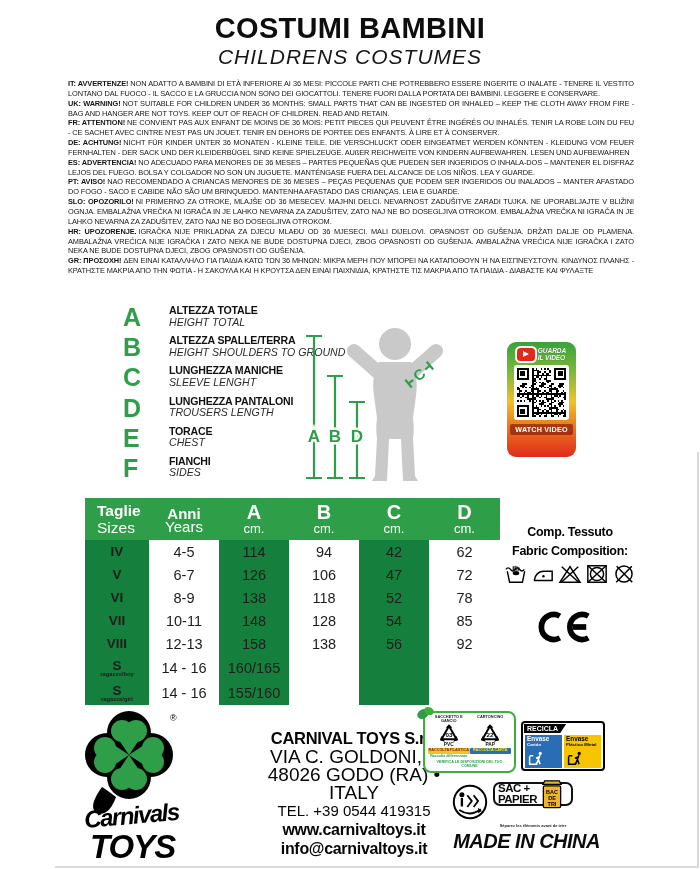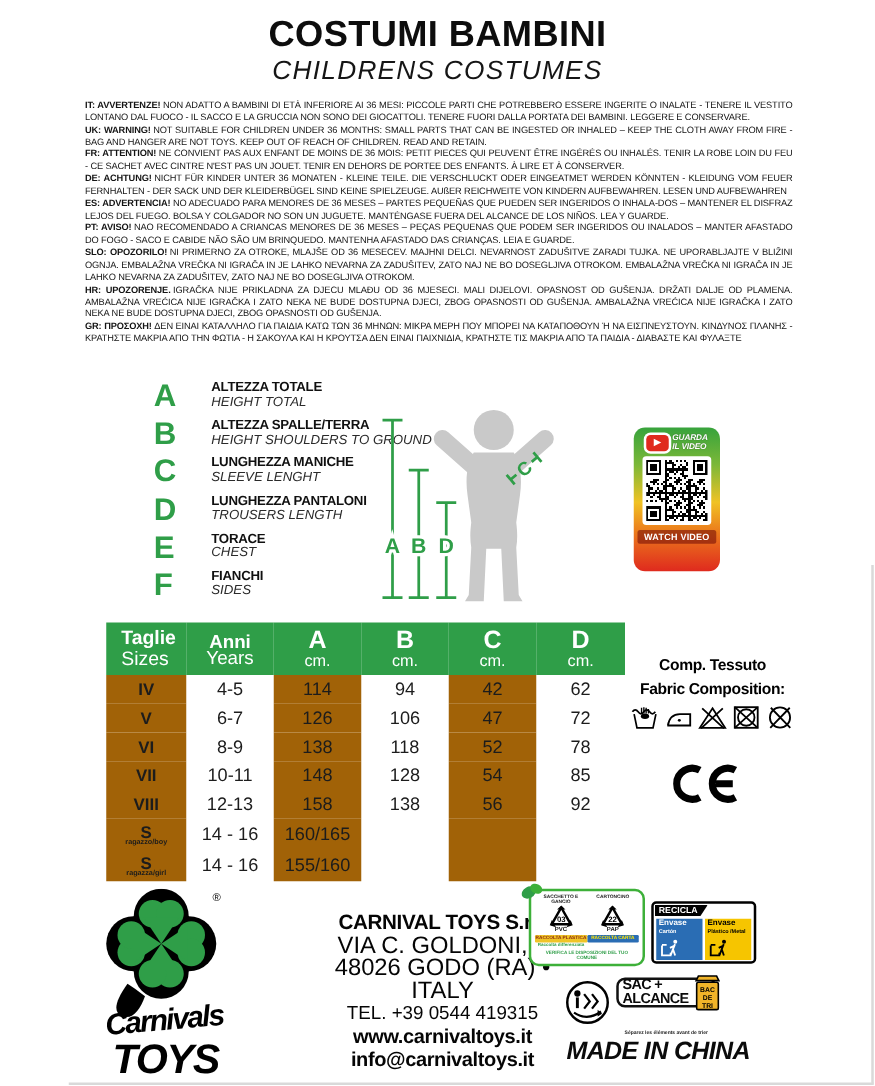--- a/index.html
+++ b/index.html
@@ -52,21 +52,21 @@
   .th .t1{font-size:15.5px;font-weight:700;line-height:17px;}
   .th .t2{font-size:15.5px;font-weight:500;line-height:17px;}
   .th .anni{font-size:15px;font-weight:800;line-height:15px;}
   .th .years{font-size:15px;font-weight:400;line-height:11px;}
   .th .letter{font-size:20px;font-weight:800;line-height:19px;}
   .th .unit{font-size:13px;font-weight:400;line-height:13px;}
   .td{display:flex;flex-direction:column;align-items:center;justify-content:center;
       font-size:14.5px;color:#1c1c1c;}
   .td.sizecol{font-weight:800;font-size:13.5px;}
   .td .sub{font-size:5.8px;font-weight:800;line-height:5.5px;margin-top:-1px;}
-  .shade{background:#a16207;}
+  .shade{background:#15803d;}
 
   
   .composition{position:absolute;left:503px;top:523px;width:134px;text-align:center;color:#000;}
   .comp-l{font-size:12.5px;font-weight:800;line-height:19px;letter-spacing:-.3px;}
   .care-row{display:flex;justify-content:center;gap:1px;margin-top:2px;}
   .care-row svg{width:26px;height:22px;}
   .ce{position:absolute;left:536px;top:606px;width:58px;height:42px;}
   .ce svg{width:100%;height:100%;}
 
   
@@ -774,21 +774,21 @@
       <path d="M11,15.5 V25" stroke-width="2.6"></path>
       <path d="M17,12.5 l5,6.5 -5,6.5 M24,12.5 l5,6.5 -5,6.5" stroke-width="2"></path>
       <path d="M8,29 q12,8 24,-1" stroke-width="2"></path>
       <polygon points="33,30 29,26.5 29,32.5" fill="#000" stroke="none"></polygon>
     </svg>
   </div>
 
   <div class="sac">
     <div class="sac-text">
       <div>SAC +</div>
-      <div>ALCANCE</div>
+      <div>PAPIER</div>
     </div>
     <svg viewBox="0 0 26 34">
       <polygon points="3,6 23,6 21,2 5,2" fill="#f0b429" stroke="#000" stroke-width="1.4"></polygon>
       <rect x="3.5" y="7.5" width="19" height="24" rx="1.5" fill="#f0b429" stroke="#000" stroke-width="1.4"></rect>
       <g font-size="6" font-weight="bold" text-anchor="middle" fill="#000">
         <text x="13" y="16">BAC</text>
         <text x="13" y="23">DE</text>
         <text x="13" y="30">TRI</text>
       </g>
     </svg>

